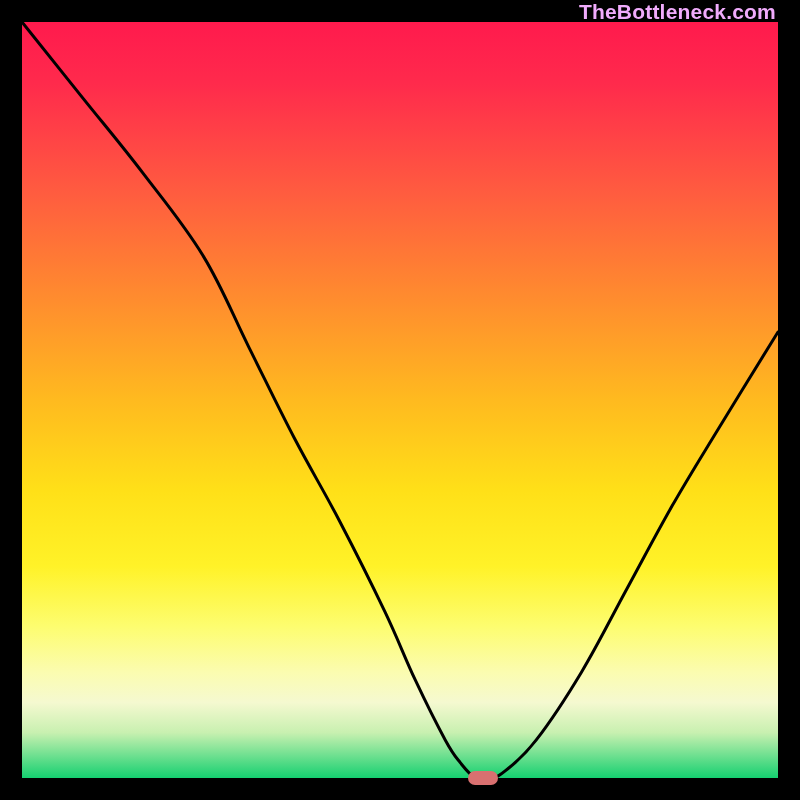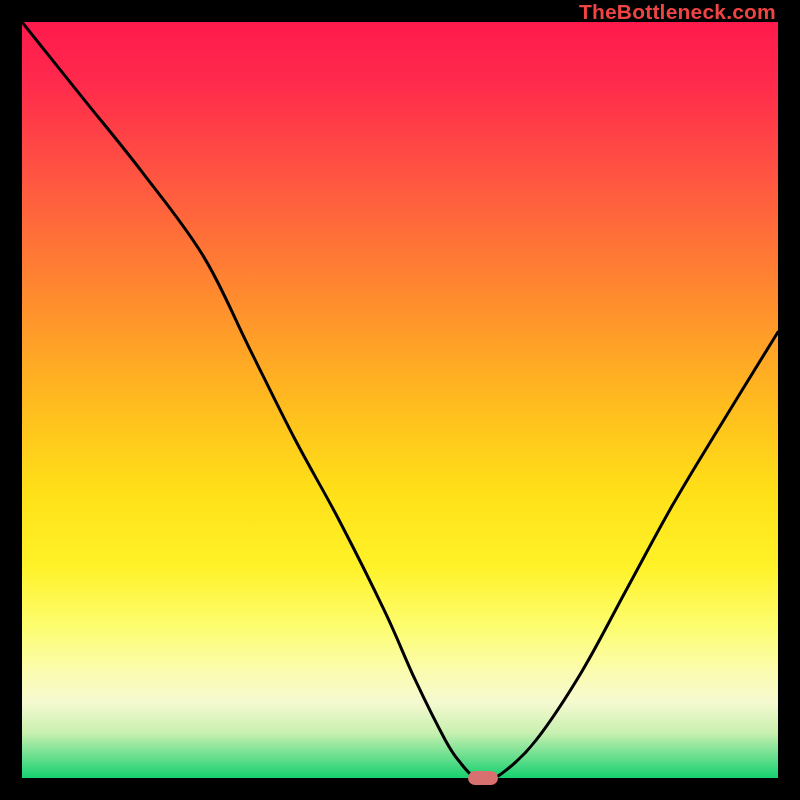--- a/index.html
+++ b/index.html
@@ -40,21 +40,21 @@
       #15d070 100%
     );
   }
   .watermark {
     position: absolute;
     top: 0px;
     right: 24px;
     font-family: Arial, Helvetica, sans-serif;
     font-size: 21px;
     font-weight: 600;
-    color: #ef4444;
+    color: #f0abfc;
     letter-spacing: 0.2px;
   }
   svg.curve {
     position: absolute;
     left: 0;
     top: 0;
     width: 756px;
     height: 756px;
   }
   .marker {

